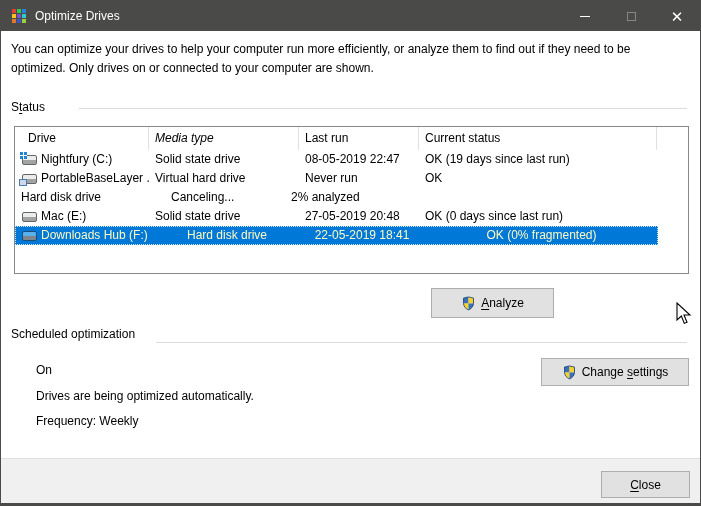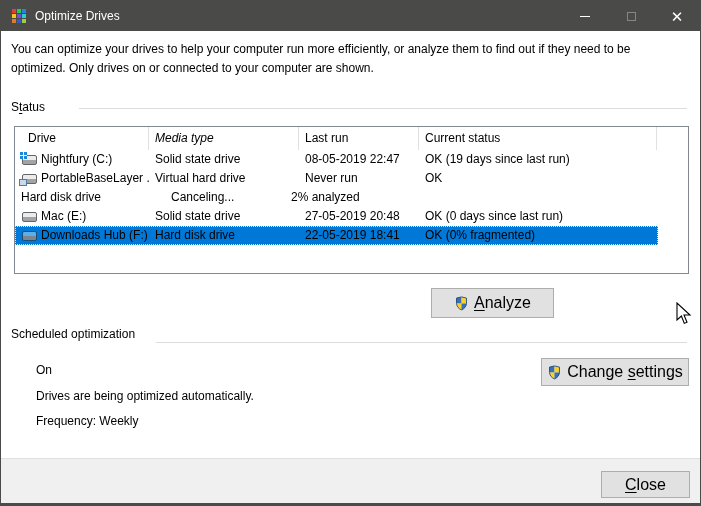--- a/index.html
+++ b/index.html
@@ -33,40 +33,40 @@
   #sched-label { top:326px; }
   #sched-line { position:absolute; left:155px; right:13px; top:341px; height:1px; background:#dcdcdc; }
   
   .listview { position:absolute; left:13px; top:125px; width:675px; height:148px;
     border:1px solid #828790; background:#fff; }
   .lv-header { display:flex; height:23px; line-height:22px; }
   .hcell { border-right:1px solid #e0e0e0; padding-left:6px; }
   .hcell.h1 { width:134px; padding-left:13px; }
   .hcell.h2 { width:150px;font-style:italic; } .hcell.h3 { width:120px; } .hcell.h4 { width:238px; }
   .lv-row { display:flex; height:19px; line-height:19px; width:643px; align-items:center; }
-  .lv-row.selected { background:#0078d7; color:#000000; outline:1px dotted #cfe8fa; outline-offset:-1px; }
+  .lv-row.selected { background:#0078d7; color:#fef9c3; outline:1px dotted #cfe8fa; outline-offset:-1px;text-align:center; }
   .cell { overflow:hidden; white-space:nowrap; }
   .cell.c1 { width:134px; padding-left:7px; display:flex; align-items:center; }
   .cell.c1 .txt { margin-left:4px; }
   .cell.c2 { width:150px; padding-left:6px; }
   .cell.c3 { width:120px; padding-left:6px; }
   .cell.c4 { width:239px; padding-left:6px; }
   .drive-ico { position:relative; flex:none; width:15px; height:10px;
     border:1px solid #60666c; border-radius:2px;
     background:linear-gradient(#ececec 0 45%, #a3a3a3 45% 100%); }
   .drive-ico.drive-selected-icon { background:linear-gradient(#59b0ea 0 50%, #7e868d 50% 100%); border-color:#1c4e75; }
   .badge-win { position:absolute; left:-3px; top:-4px; width:7px; height:7px;
     background-color:#1e86d6;
     background-image:linear-gradient(#fff,#fff),linear-gradient(#fff,#fff);
     background-size:1px 100%,100% 1px; background-position:50% 0,0 50%; background-repeat:no-repeat; }
   .badge-vhd { position:absolute; left:-4px; bottom:-3px; width:8px; height:7px;
     background:#cdd9e6; border:1px solid #4f7cb0; }
   
   .btn { position:absolute; display:flex; align-items:center; justify-content:center; gap:5px;
-    background:#e1e1e1; border:1px solid #adadad; font-size:16px; cursor:default; }
+    background:#e1e1e1; border:1px solid #adadad; font-size:12px; cursor:default; }
   .btn u { text-underline-offset:2px; }
   #btn-analyze { left:430px; top:287px; width:123px; height:30px; }
   #btn-optimize { left:559px; top:287px; width:129px; height:31px; background:#e9f3fb; border:2px solid #0078d7; }
   #btn-change { left:540px; top:357px; width:148px; height:28px; }
   #btn-close { left:600px; top:470px; width:89px; height:27px; }
   .shield { flex:none; }
   
   #sched-on { position:absolute; left:35px; top:362px; font-weight:normal; }
   #sched-desc { position:absolute; left:35px; top:388px; }
   #sched-freq { position:absolute; left:35px; top:413px; }

